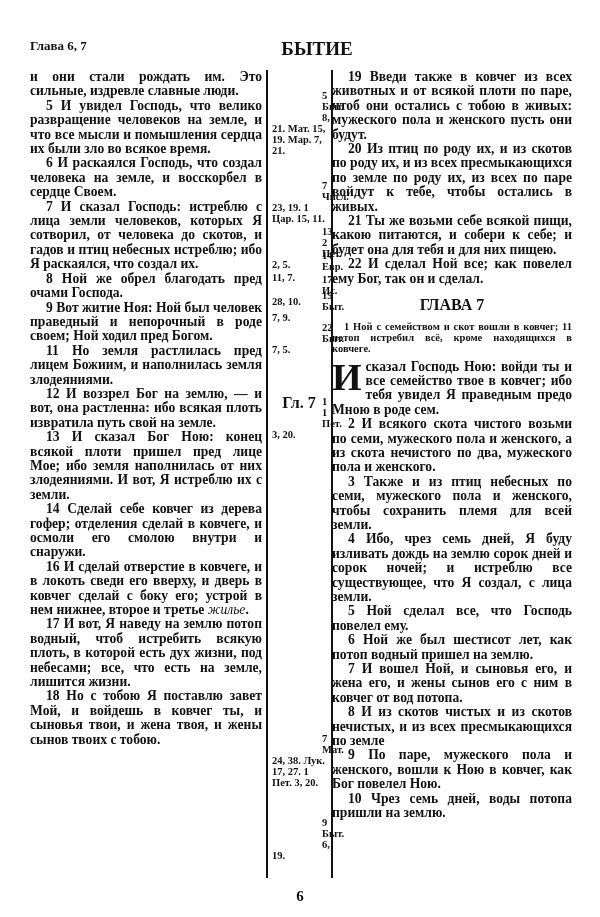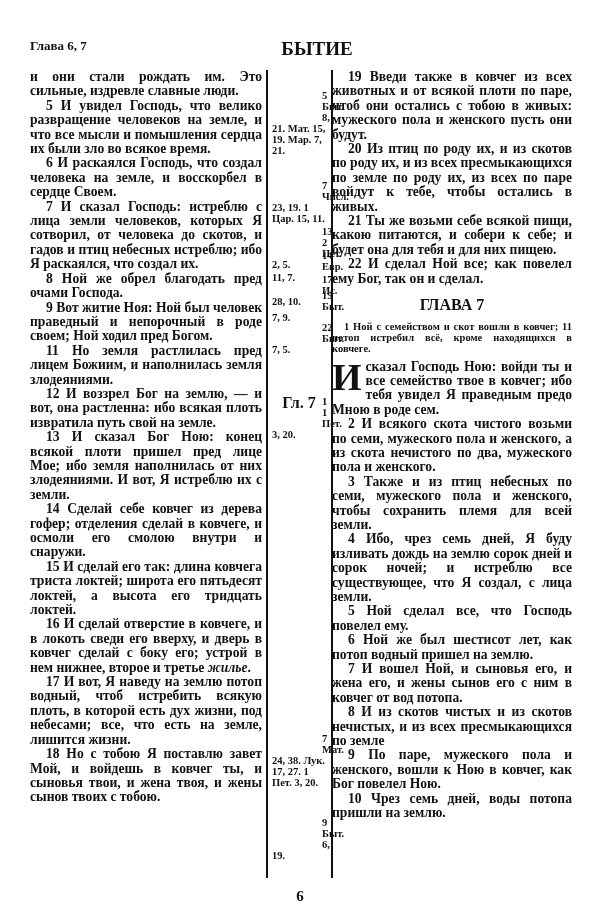--- a/index.html
+++ b/index.html
@@ -17,21 +17,21 @@
     .rule-b { left: 331px; top: 70px; height: 808px; }
     .refs { position: absolute; left: 272px; width: 56px; font-family: "Liberation Serif", serif; font-size: 10.5px; line-height: 11px; font-weight: bold; }
     .ref { position: absolute; left: 0; width: 56px; }
     .ref .ri { padding-left: 6px; display: block; margin-left: 44px; }
     .gl7 { position: absolute; left: 268px; top: 394px; width: 62px; text-align: center; font-family: "Liberation Serif", serif; font-weight: bold; font-size: 16px; }
     .chapter-head { text-align: center; font-size: 16px; margin: 12px 0 8px 0; text-indent: 0; }
     .summary { font-size: 10.5px; line-height: 11px; text-indent: 12px; margin: 0 0 6px 0; }
     .dropcap-verse { text-indent: 0; }
     .dropcap { float: left; font-size: 38px; line-height: 30px; margin: 2px 4px 0 0; font-weight: bold; }
     .page-num { position: absolute; left: 290px; top: 888px; width: 20px; text-align: center; font-family: "Liberation Serif", serif; font-weight: bold; font-size: 15px; }
-    em { font-style: italic; font-weight: bold; }
+    em { font-style: italic; font-weight: normal; }
   </style>
 </head>
 <body>
 
 <div class="page">
 
   <div class="hdr-left">Глава 6, 7</div>
   <div class="hdr-title">БЫТИЕ</div>
 
   <div class="rule rule-a"></div>
@@ -41,21 +41,20 @@
     <p class="verse" style="text-indent:0">и они стали рождать им. Это сильные, издревле славные люди.</p>
     <p class="verse"><span class="vn">5</span> <span>И увидел Господь, что велико развращение человеков на земле, и что все мысли и помышления сердца их были зло во всякое время.</span></p>
     <p class="verse"><span class="vn">6</span> <span>И раскаялся Господь, что создал человека на земле, и восскорбел в сердце Своем.</span></p>
     <p class="verse"><span class="vn">7</span> <span>И сказал Господь: истреблю с лица земли человеков, которых Я сотворил, от человека до скотов, и гадов и птиц небесных истреблю; ибо Я раскаялся, что создал их.</span></p>
     <p class="verse"><span class="vn">8</span> <span>Ной же обрел благодать пред очами Господа.</span></p>
     <p class="verse"><span class="vn">9</span> <span>Вот житие Ноя: Ной был человек праведный и непорочный в роде своем; Ной ходил пред Богом.</span></p>
     <p class="verse"><span class="vn">11</span> <span>Но земля растлилась пред лицем Божиим, и наполнилась земля злодеяниями.</span></p>
     <p class="verse"><span class="vn">12</span> <span>И воззрел Бог на землю, — и вот, она растленна: ибо всякая плоть извратила путь свой на земле.</span></p>
     <p class="verse"><span class="vn">13</span> <span>И сказал Бог Ною: конец всякой плоти пришел пред лице Мое; ибо земля наполнилась от них злодеяниями. И вот, Я истреблю их с земли.</span></p>
     <p class="verse"><span class="vn">14</span> <span>Сделай себе ковчег из дерева гофер; отделения сделай в ковчеге, и осмоли его смолою внутри и снаружи.</span></p>
-    <p class="verse"><span class="vn">15</span> <span>И сделай его так: длина ковчега триста локтей; широта его пятьдесят локтей, а высота его тридцать локтей.</span></p>
     <p class="verse"><span class="vn">16</span> <span>И сделай отверстие в ковчеге, и в локоть сведи его вверху, и дверь в ковчег сделай с боку его; устрой в нем нижнее, второе и третье</span> <em>жилье</em><span>.</span></p>
     <p class="verse"><span class="vn">17</span> <span>И вот, Я наведу на землю потоп водный, чтоб истребить всякую плоть, в которой есть дух жизни, под небесами; все, что есть на земле, лишится жизни.</span></p>
     <p class="verse"><span class="vn">18</span> <span>Но с тобою Я поставлю завет Мой, и войдешь в ковчег ты, и сыновья твои, и жена твоя, и жены сынов твоих с тобою.</span></p>
   </div>
 
   <div class="refs" style="top:0;height:917px;">
     <div class="ref" style="top:90px"><span class="ri">5 Быт. 8,</span><span>21. Мат. 15, 19. Мар. 7, 21.</span></div>
     <div class="ref" style="top:180px"><span class="ri">7 Числ.</span><span>23, 19. 1 Цар. 15, 11.</span></div>
     <div class="ref" style="top:226px"><span class="ri">13 2 Пет.</span><span>2, 5.</span></div>
     <div class="ref" style="top:250px"><span class="ri">14 Евр.</span><span>11, 7.</span></div>

